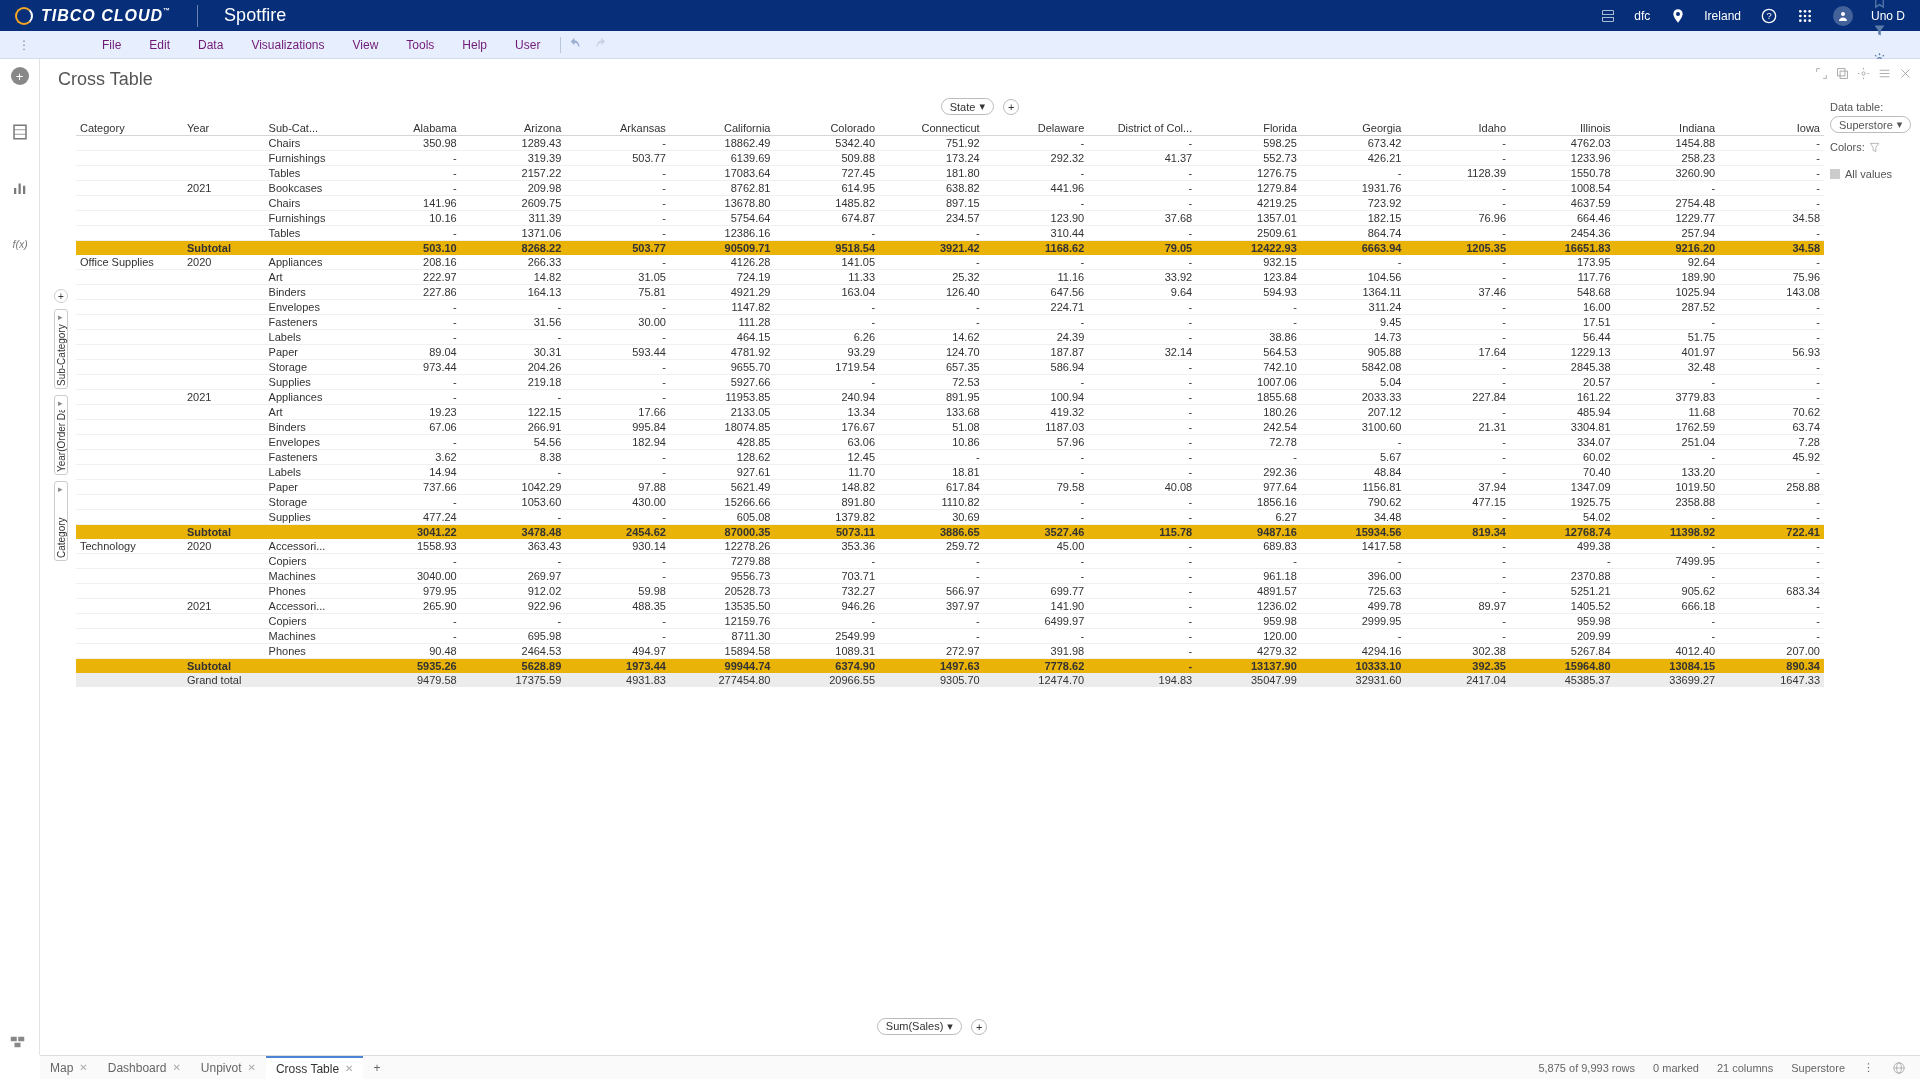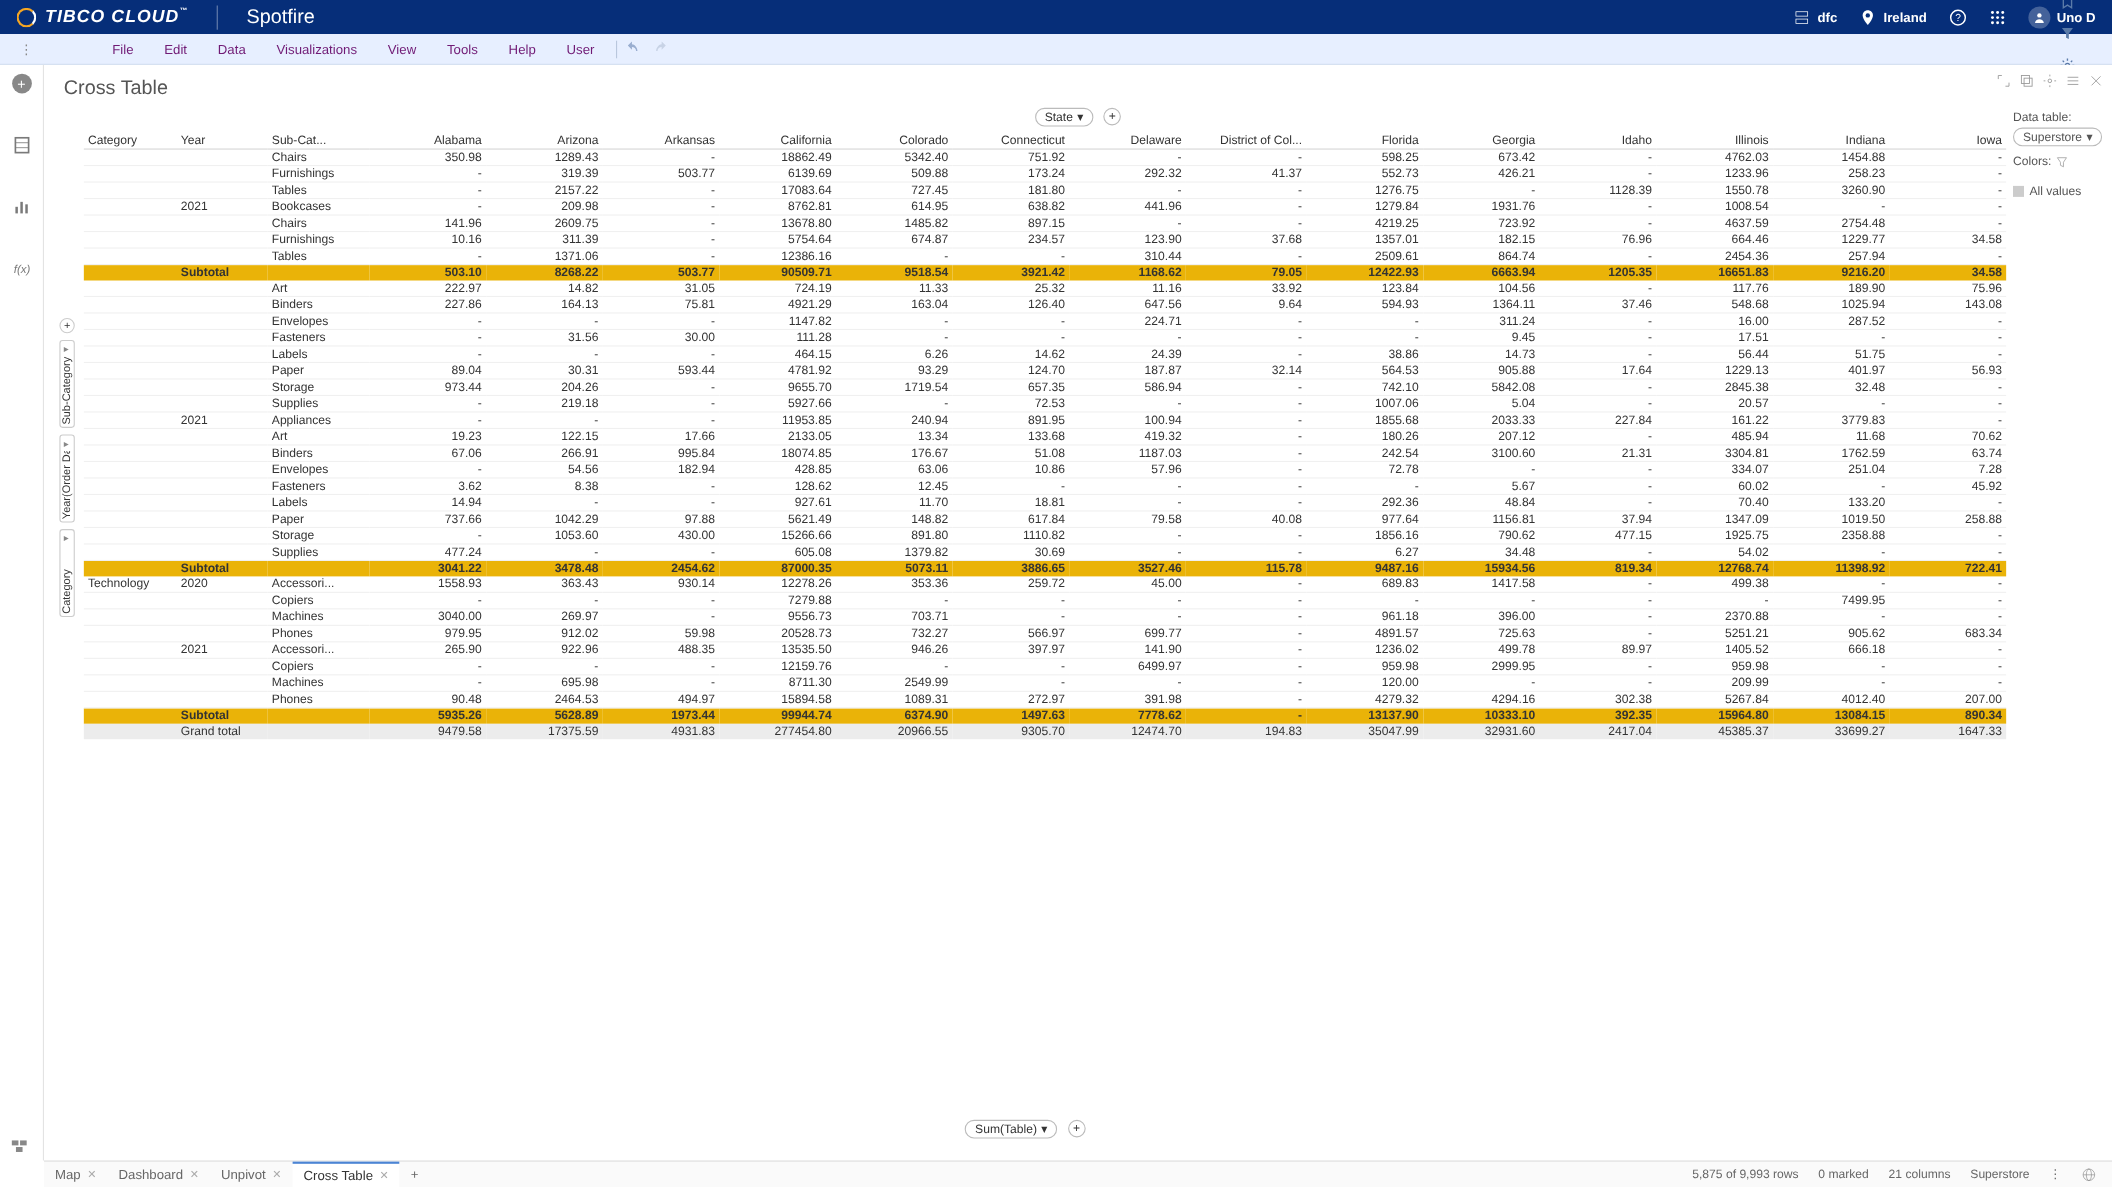--- a/index.html
+++ b/index.html
@@ -8,21 +8,21 @@
 
 .header { background:#062e79; height:31px; display:flex; align-items:center; color:#fff; padding:0 15px; }
 .logo-group { display:flex; align-items:center; gap:8px; }
 .logo-mark { width:18px; height:18px; border:2px solid #f5a623; border-radius:50%; border-right-color:#fff; }
 .logo-tibco { font-size:16px; font-weight:bold; letter-spacing:1px; font-style:italic; }
 .logo-tm { font-size:7px; vertical-align:top; }
 .logo-sep { width:1px; height:22px; background:rgba(255,255,255,.4); margin:0 18px; }
 .logo-app { font-size:18px; font-weight:300; }
 .header-spacer { flex:1; }
 .header-right { display:flex; align-items:center; gap:20px; }
-.hr-item { display:flex; align-items:center; gap:6px; font-size:12px;font-weight:bold; }
+.hr-item { display:flex; align-items:center; gap:18px; font-size:12px; }
 .hr-icon { width:16px; height:16px; fill:#fff; }
 .avatar { width:20px; height:20px; border-radius:50%; background:rgba(255,255,255,.25); display:flex; align-items:center; justify-content:center; }
 
 
 .toolbar { background:#e7efff; height:28px; display:flex; align-items:center; padding:0 8px; border-bottom:1px solid #d0dcef; font-size:12px; }
 .tb-left { margin-left:48px; display:flex; align-items:center; gap:0; }
 .tb-drag { color:#888; padding:0 10px; }
 .tb-menu { padding:0 14px; color:#701a75; cursor:pointer; }
 .tb-sep { width:1px; height:16px; background:#b9c7dd; margin:0 6px; }
 .tb-right { margin-left:auto; display:flex; align-items:center; gap:14px; padding-right:8px;flex-direction:column; }
@@ -447,20 +447,39 @@
             <td class="num">1168.62</td>
             <td class="num">79.05</td>
             <td class="num">12422.93</td>
             <td class="num">6663.94</td>
             <td class="num">1205.35</td>
             <td class="num">16651.83</td>
             <td class="num">9216.20</td>
             <td class="num">34.58</td>
           </tr>
           <tr class="bodyrow">
+            <td class="rowhead">Office Supplies</td>
+            <td class="rowhead">2020</td>
+            <td class="rowhead">Appliances</td>
+            <td class="num">208.16</td>
+            <td class="num">266.33</td>
+            <td class="num">-</td>
+            <td class="num">4126.28</td>
+            <td class="num">141.05</td>
+            <td class="num">-</td>
+            <td class="num">-</td>
+            <td class="num">-</td>
+            <td class="num">932.15</td>
+            <td class="num">-</td>
+            <td class="num">-</td>
+            <td class="num">173.95</td>
+            <td class="num">92.64</td>
+            <td class="num">-</td>
+          </tr>
+          <tr class="bodyrow">
             <td class="rowhead"></td>
             <td class="rowhead"></td>
             <td class="rowhead">Art</td>
             <td class="num">222.97</td>
             <td class="num">14.82</td>
             <td class="num">31.05</td>
             <td class="num">724.19</td>
             <td class="num">11.33</td>
             <td class="num">25.32</td>
             <td class="num">11.16</td>
@@ -984,21 +1003,21 @@
             <td class="num">45385.37</td>
             <td class="num">33699.27</td>
             <td class="num">1647.33</td>
           </tr>
         </tbody>
     </table>
   </div>
 
   <div class="bot-pill-row">
     <span class="pill">
-        <span>Sum(Table)</span> 
+        <span>Sum(Sales)</span> 
         <span>▾</span>
       </span>
     <span class="addpill">+</span>
   </div>
 </div>
 
 <div class="pagetabs">
   <div id="ptabs" style="display:flex;height:100%">
       <div class="ptab">
         <span>Map</span>

